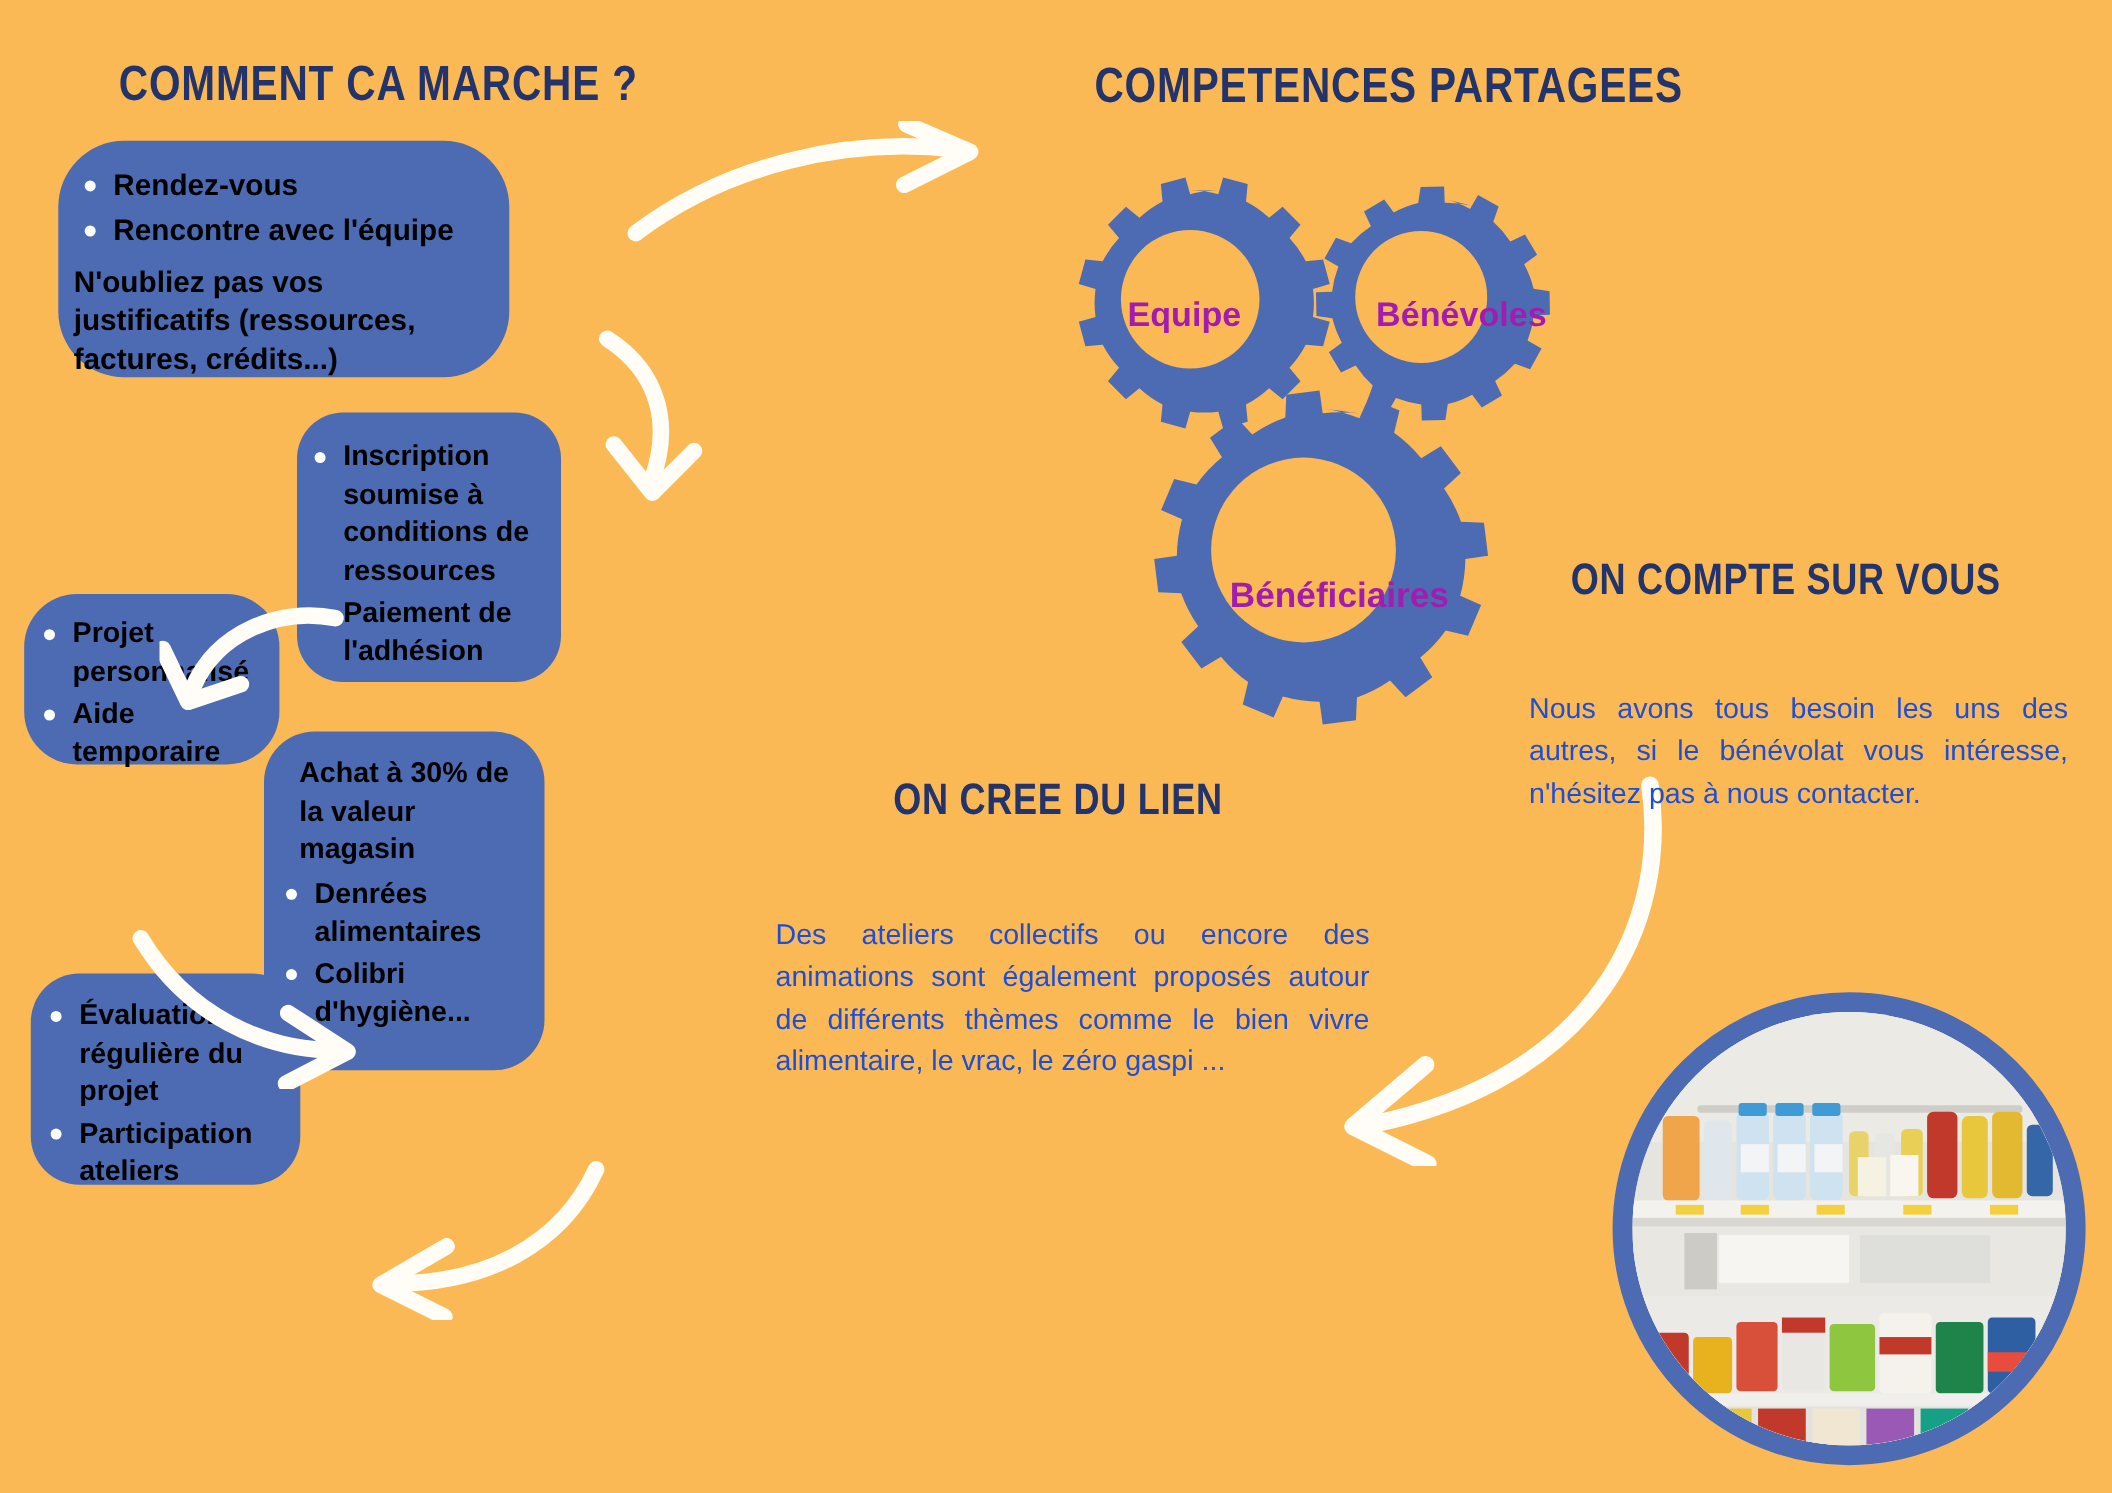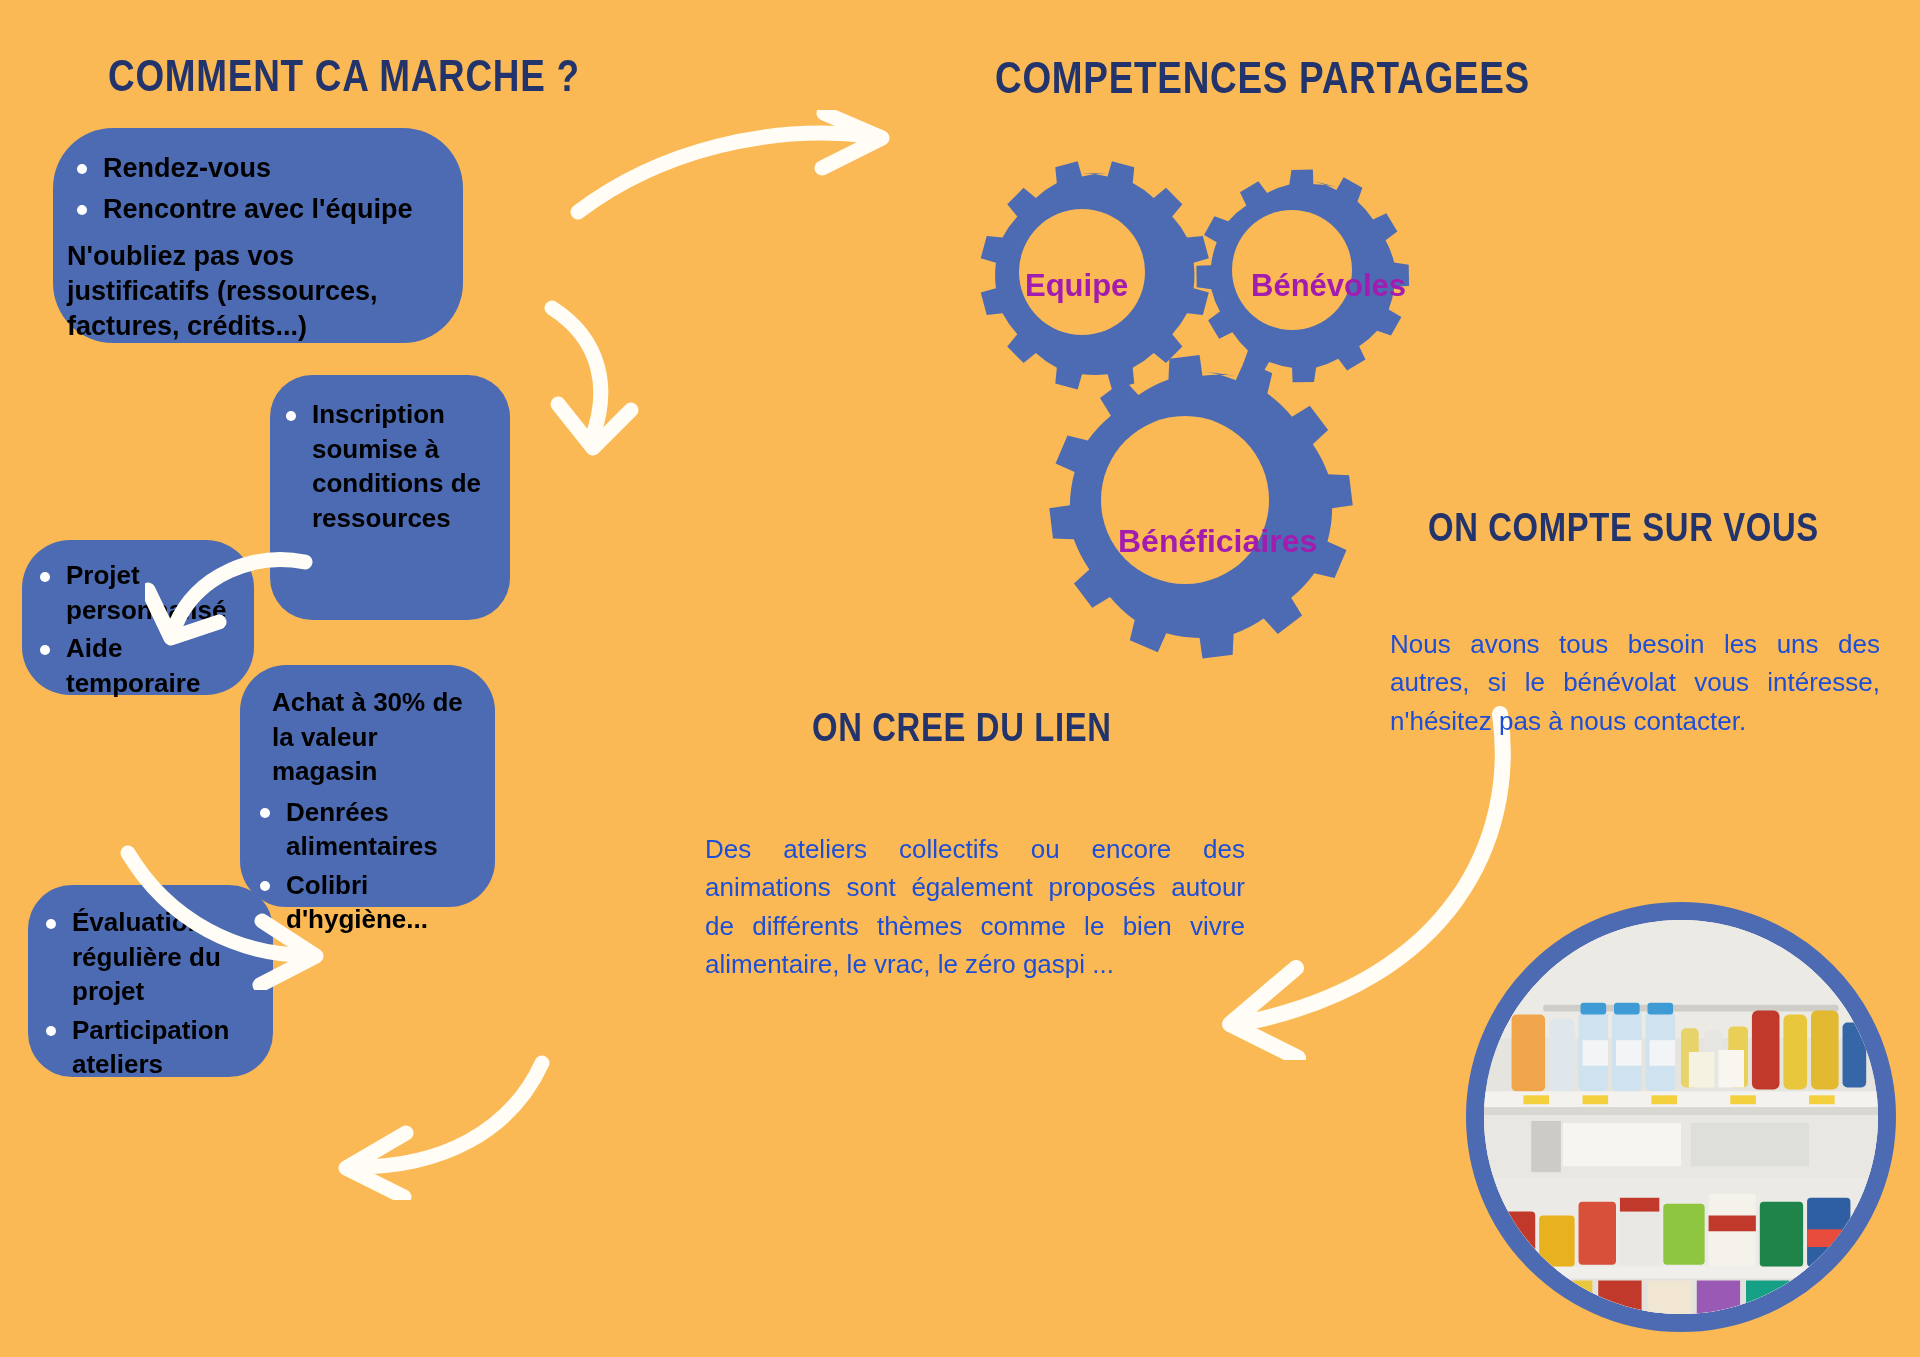--- a/index.html
+++ b/index.html
@@ -85,21 +85,21 @@
 
   #box-projet {
     left: 22px; top: 540px; width: 232px; height: 155px;
     border-radius: 48px;
     font-size: 26px;
     line-height: 1.33;
     padding: 18px 10px 10px 8px;
   }
 
   #box-achat {
-    left: 240px; top: 665px; width: 255px; height: 242px;
+    left: 240px; top: 665px; width: 255px; height: 308px;
     border-radius: 46px;
     font-size: 26px;
     line-height: 1.33;
     padding: 20px 12px 10px 10px;
   }
   #box-achat .lead {
     margin: 0 0 6px 0;
     padding-left: 22px;
   }
 
@@ -166,20 +166,21 @@
     <ul>
       <li>Rendez-vous</li>
       <li>Rencontre avec l'équipe</li>
     </ul>
     <div class="centered-note">N'oubliez pas vos justificatifs (ressources, factures, crédits...)</div>
   </div>
 
   <div class="bluebox" id="box-inscription">
     <ul>
       <li>Inscription soumise à conditions de ressources</li>
+      <li>Paiement de l'adhésion</li>
     </ul>
   </div>
 
   <div class="bluebox" id="box-projet">
     <ul>
       <li>Projet personnalisé</li>
       <li>Aide temporaire</li>
     </ul>
   </div>
 

